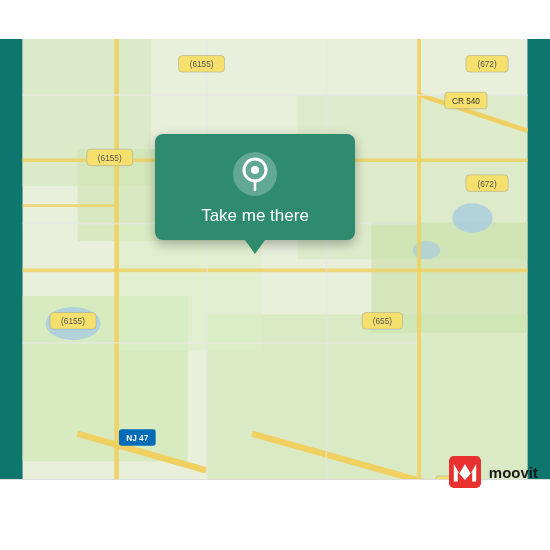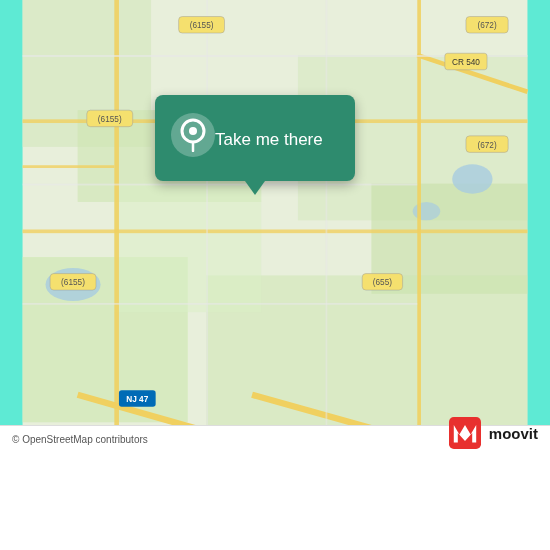--- a/index.html
+++ b/index.html
@@ -9,41 +9,42 @@
       height: 550px;
       overflow: hidden;
       font-family: Arial, sans-serif;
       position: relative;
     }
 
     #map-container {
       width: 550px;
       height: 459px;
       position: relative;
-      background-color: #5eead4;
+      background-color: #0f766e;
       overflow: hidden;
+      margin-top: 39px;
     }
 
     
     #map-svg {
       position: absolute;
       top: 0; left: 0;
       width: 100%; height: 100%;
     }
 
     
     #popup-card {
       position: absolute;
       top: 95px;
       left: 155px;
       width: 200px;
       background: #2e8b6e;
       border-radius: 8px;
       display: flex;
-      flex-direction: row;
+      flex-direction: column;
       align-items: center;
       padding: 18px 16px 14px 16px;
       box-shadow: 0 4px 12px rgba(0,0,0,0.3);
       z-index: 10;
     }
 
     #popup-card::after {
       content: '';
       position: absolute;
       bottom: -14px;
@@ -194,21 +195,20 @@
       <svg width="26" height="34" viewBox="0 0 26 34">
         <circle cx="13" cy="13" r="11" fill="none" stroke="white" stroke-width="3"></circle>
         <circle cx="13" cy="13" r="4" fill="white"></circle>
         <line x1="13" y1="24" x2="13" y2="33" stroke="white" stroke-width="2.5" stroke-linecap="round"></line>
       </svg>
     </div>
     <button id="take-me-there-btn">Take me there</button>
   </div>
 
   <div id="bottom-bar">
-    <div id="attribution">© OpenStreetMap contributors</div>
 
     <div id="moovit-logo">
       <svg class="moovit-icon" viewBox="0 0 40 40">
 
         <rect width="40" height="40" rx="6" fill="#e8302e"></rect>
 
         <polygon points="6,32 6,10 13,22 20,10 27,22 34,10 34,32 29,32 29,20 20,30 11,20 11,32" fill="white"></polygon>
       </svg>
       <span class="moovit-text">moovit</span>
     </div>

